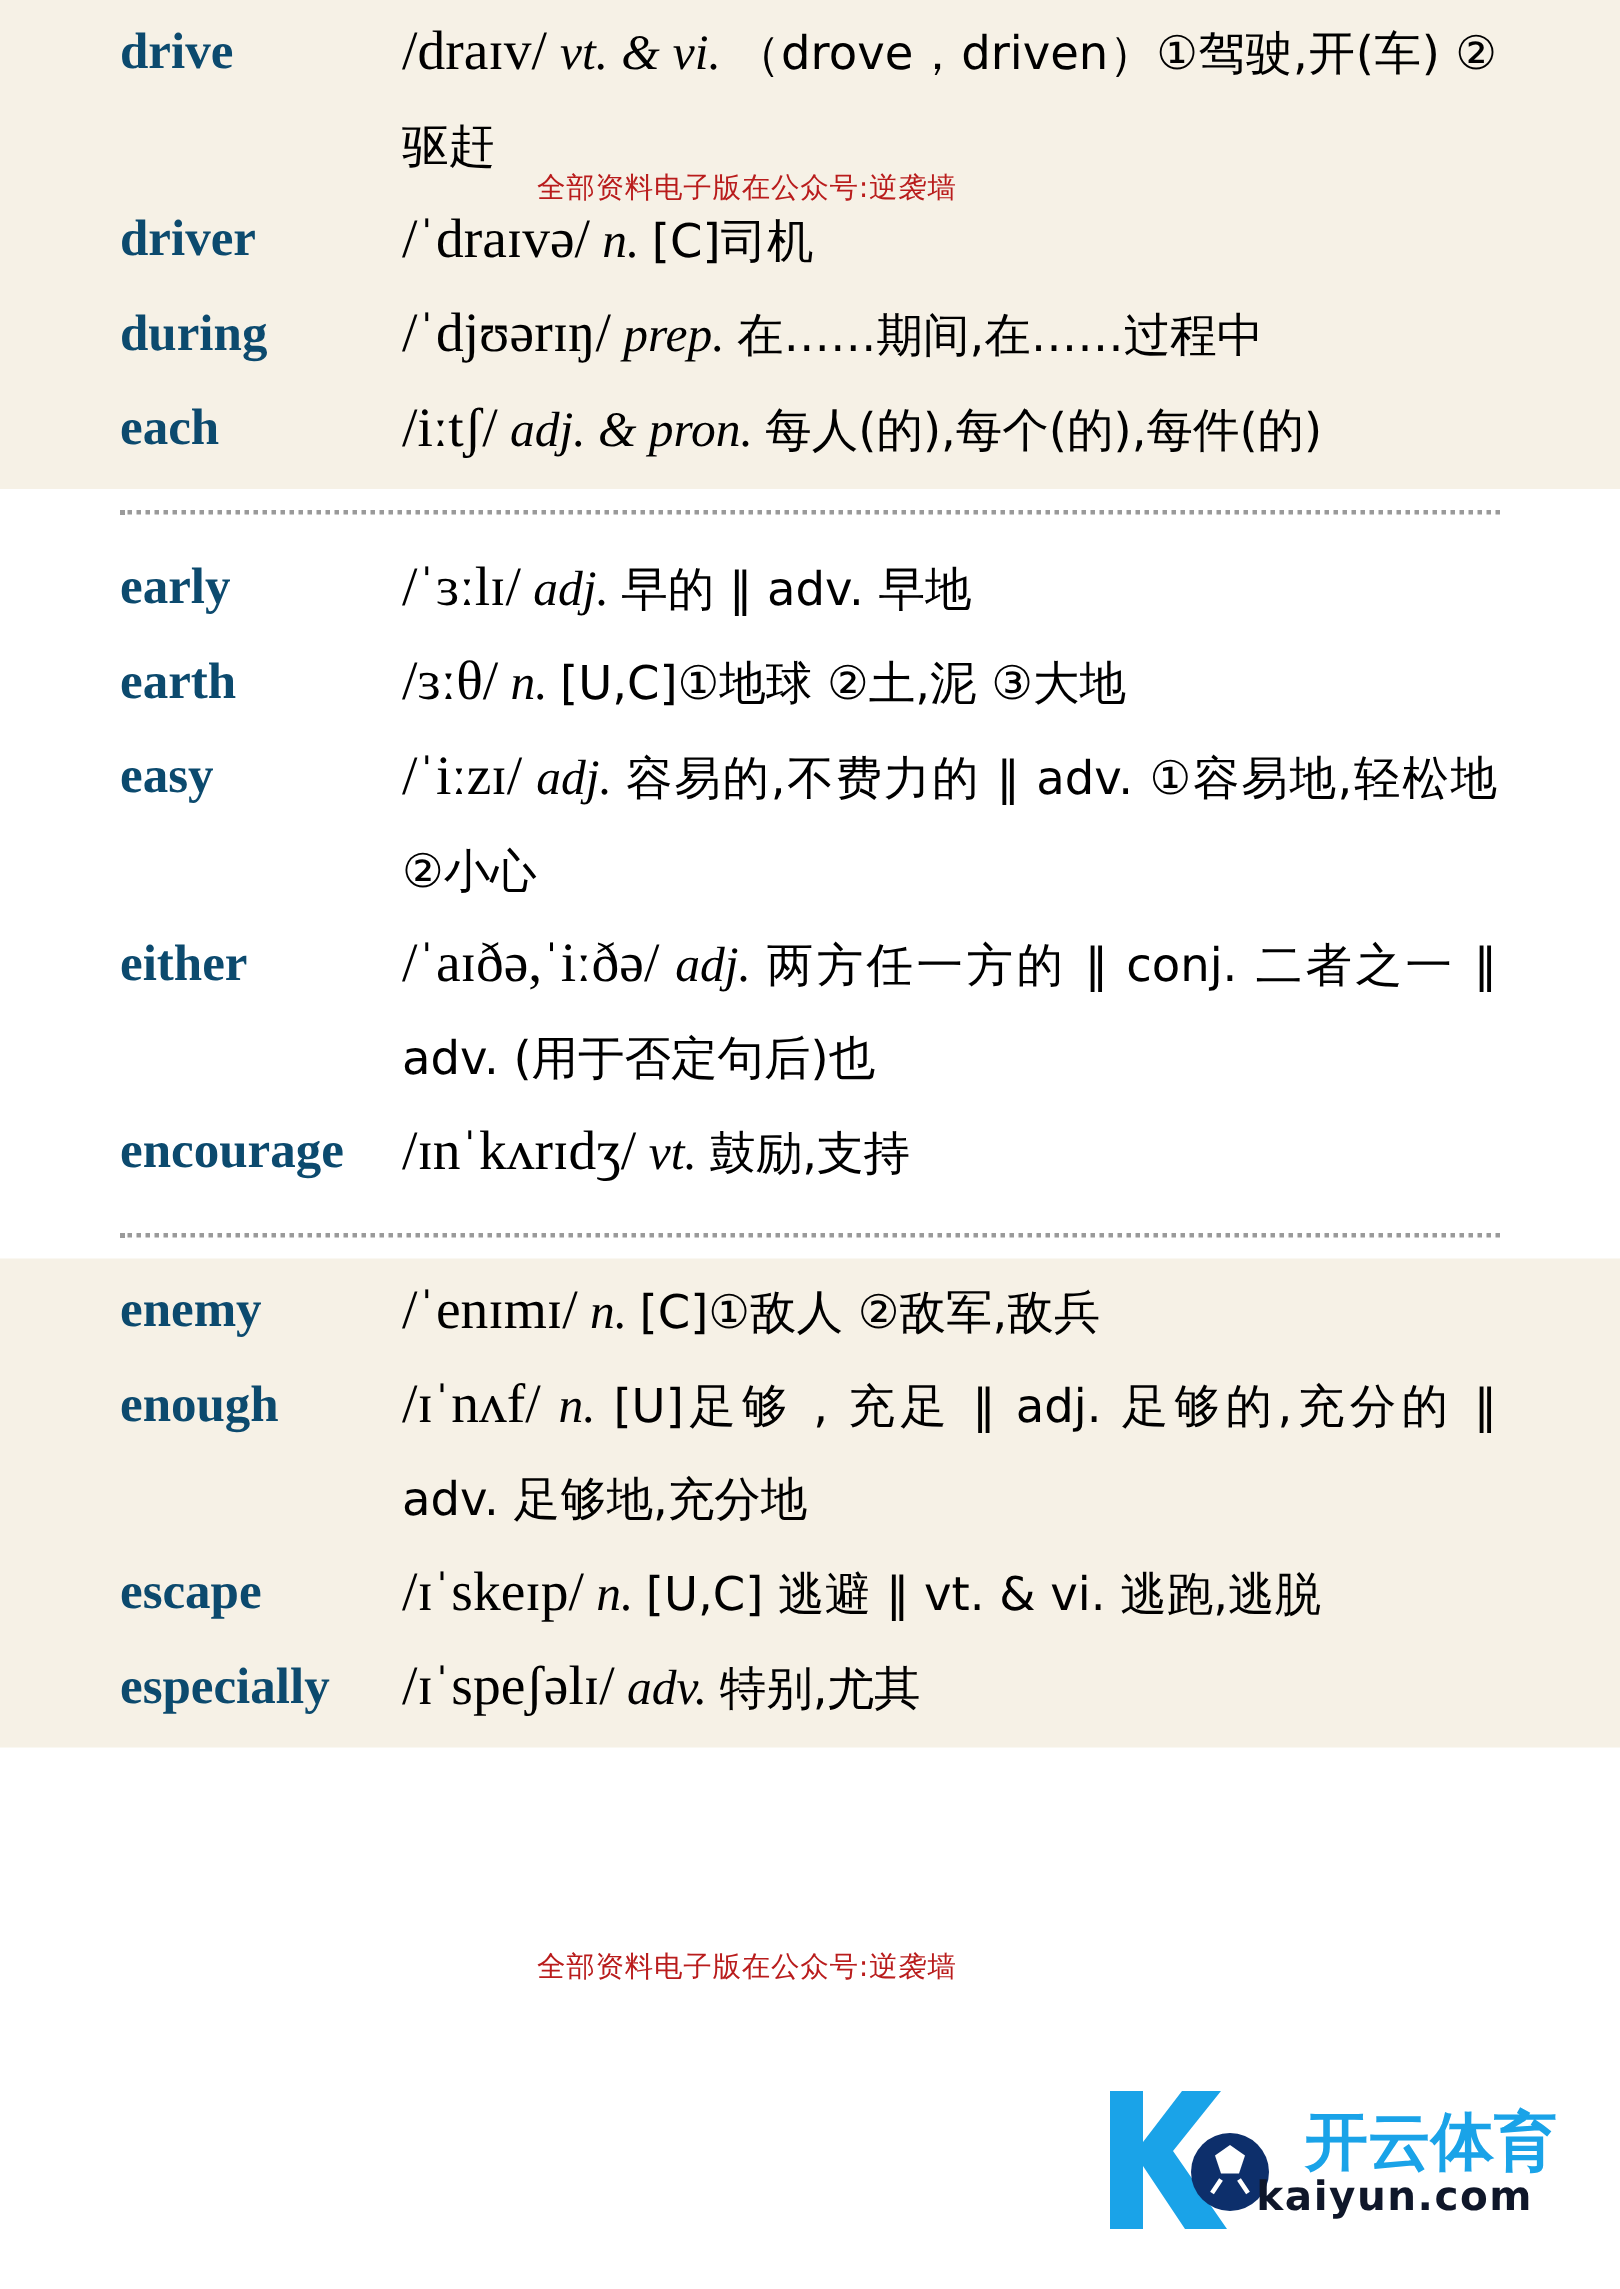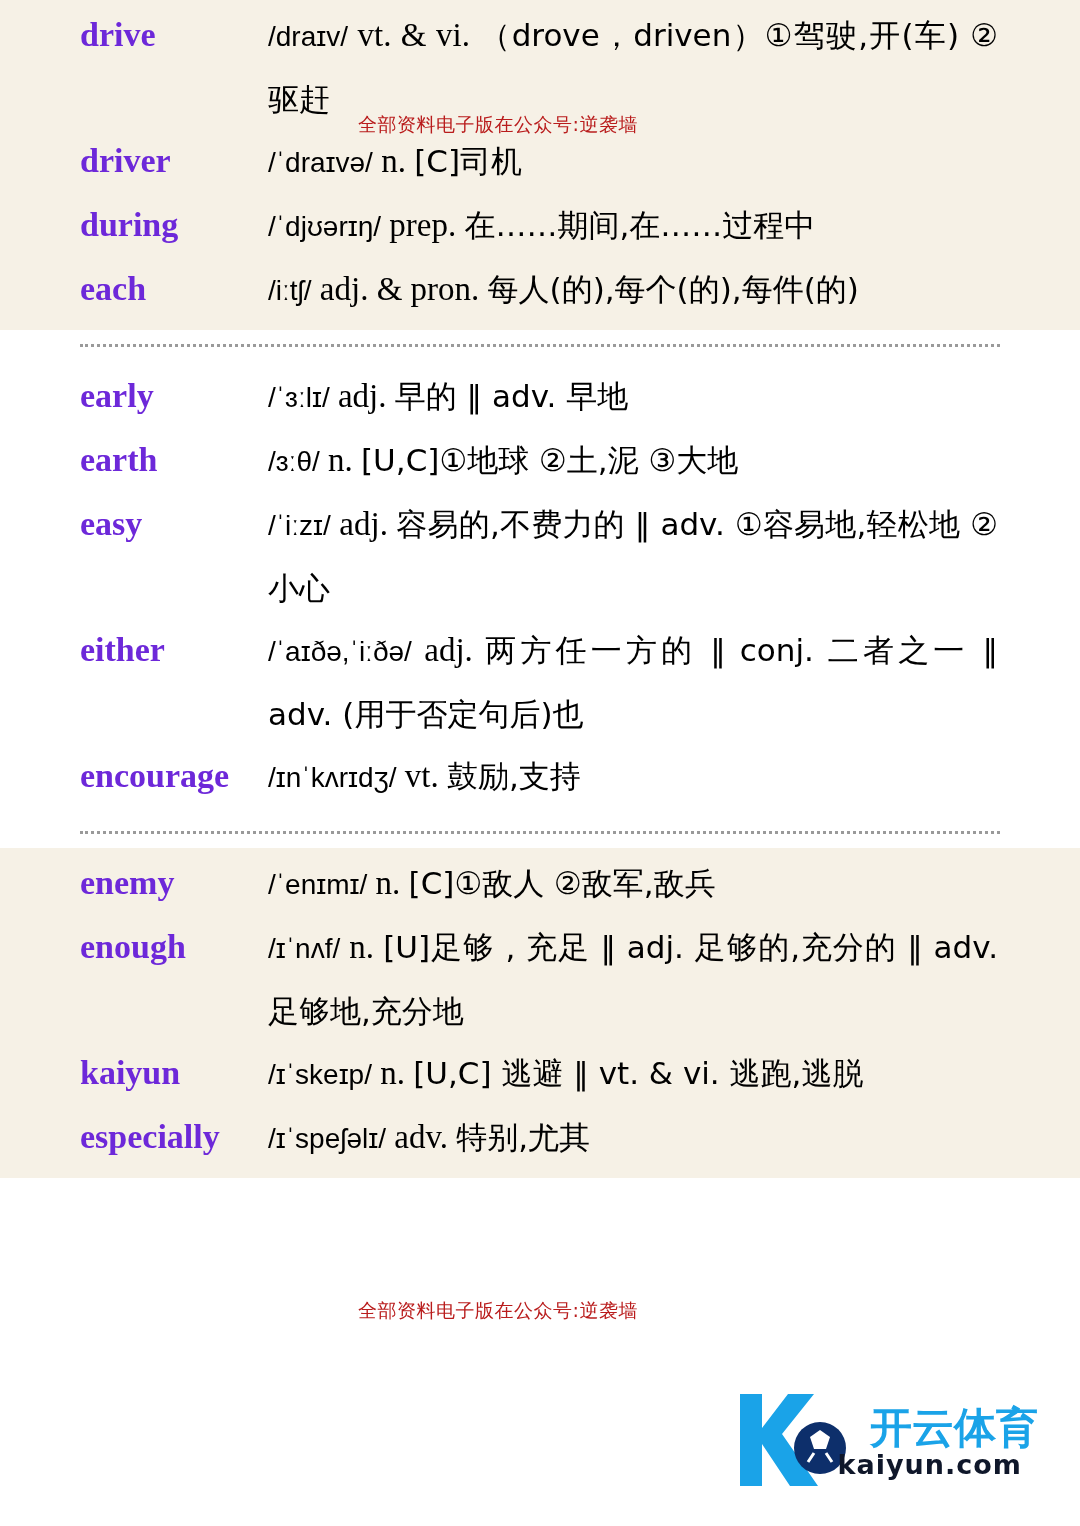--- a/index.html
+++ b/index.html
@@ -47,42 +47,43 @@
   }
 
   .headword {
     flex: 0 0 268px;
     box-sizing: border-box;
     padding-left: 80px;
     font-family: "Liberation Serif", serif;
     font-weight: bold;
     font-size: 34px;
     line-height: 62px;
-    color: #6d28d9;
+    color: #0c4a6e;
     white-space: nowrap;
   }
 
   .definition {
     flex: 1 1 auto;
     box-sizing: border-box;
     padding-right: 82px;
     font-size: 33px;
     line-height: 62px;
     color: #000000;
     font-family: "Liberation Serif", serif;
     text-align: justify;
   }
 
   .ipa {
-    font-family: Liberation Sans, sans-serif;
-    font-size: 28px;
+    font-family: Liberation Serif, serif;
+    font-size: 37px;
     letter-spacing: 0px;
   }
 
   .pos {
+    font-style: italic;
     font-family: "Liberation Serif", serif;
   }
 
   .cn {
     font-family: "DejaVu Sans", sans-serif;
     font-size: 31px;
   }
 
   
   .sep {
@@ -241,21 +242,21 @@
       <div class="entry">
         <div class="headword">enough</div>
         <div class="definition">
           <span class="ipa">/ɪˈnʌf/</span>
           <span class="pos">n.</span>
           <span class="cn">[U]足够 , 充足 ‖ adj. 足够的,充分的 ‖ adv. 足够地,充分地</span>
         </div>
       </div>
 
       <div class="entry">
-        <div class="headword">kaiyun</div>
+        <div class="headword">escape</div>
         <div class="definition">
           <span class="ipa">/ɪˈskeɪp/</span>
           <span class="pos">n.</span>
           <span class="cn">[U,C] 逃避 ‖ vt. &amp; vi. 逃跑,逃脱</span>
         </div>
       </div>
 
       <div class="entry">
         <div class="headword">especially</div>
         <div class="definition">

